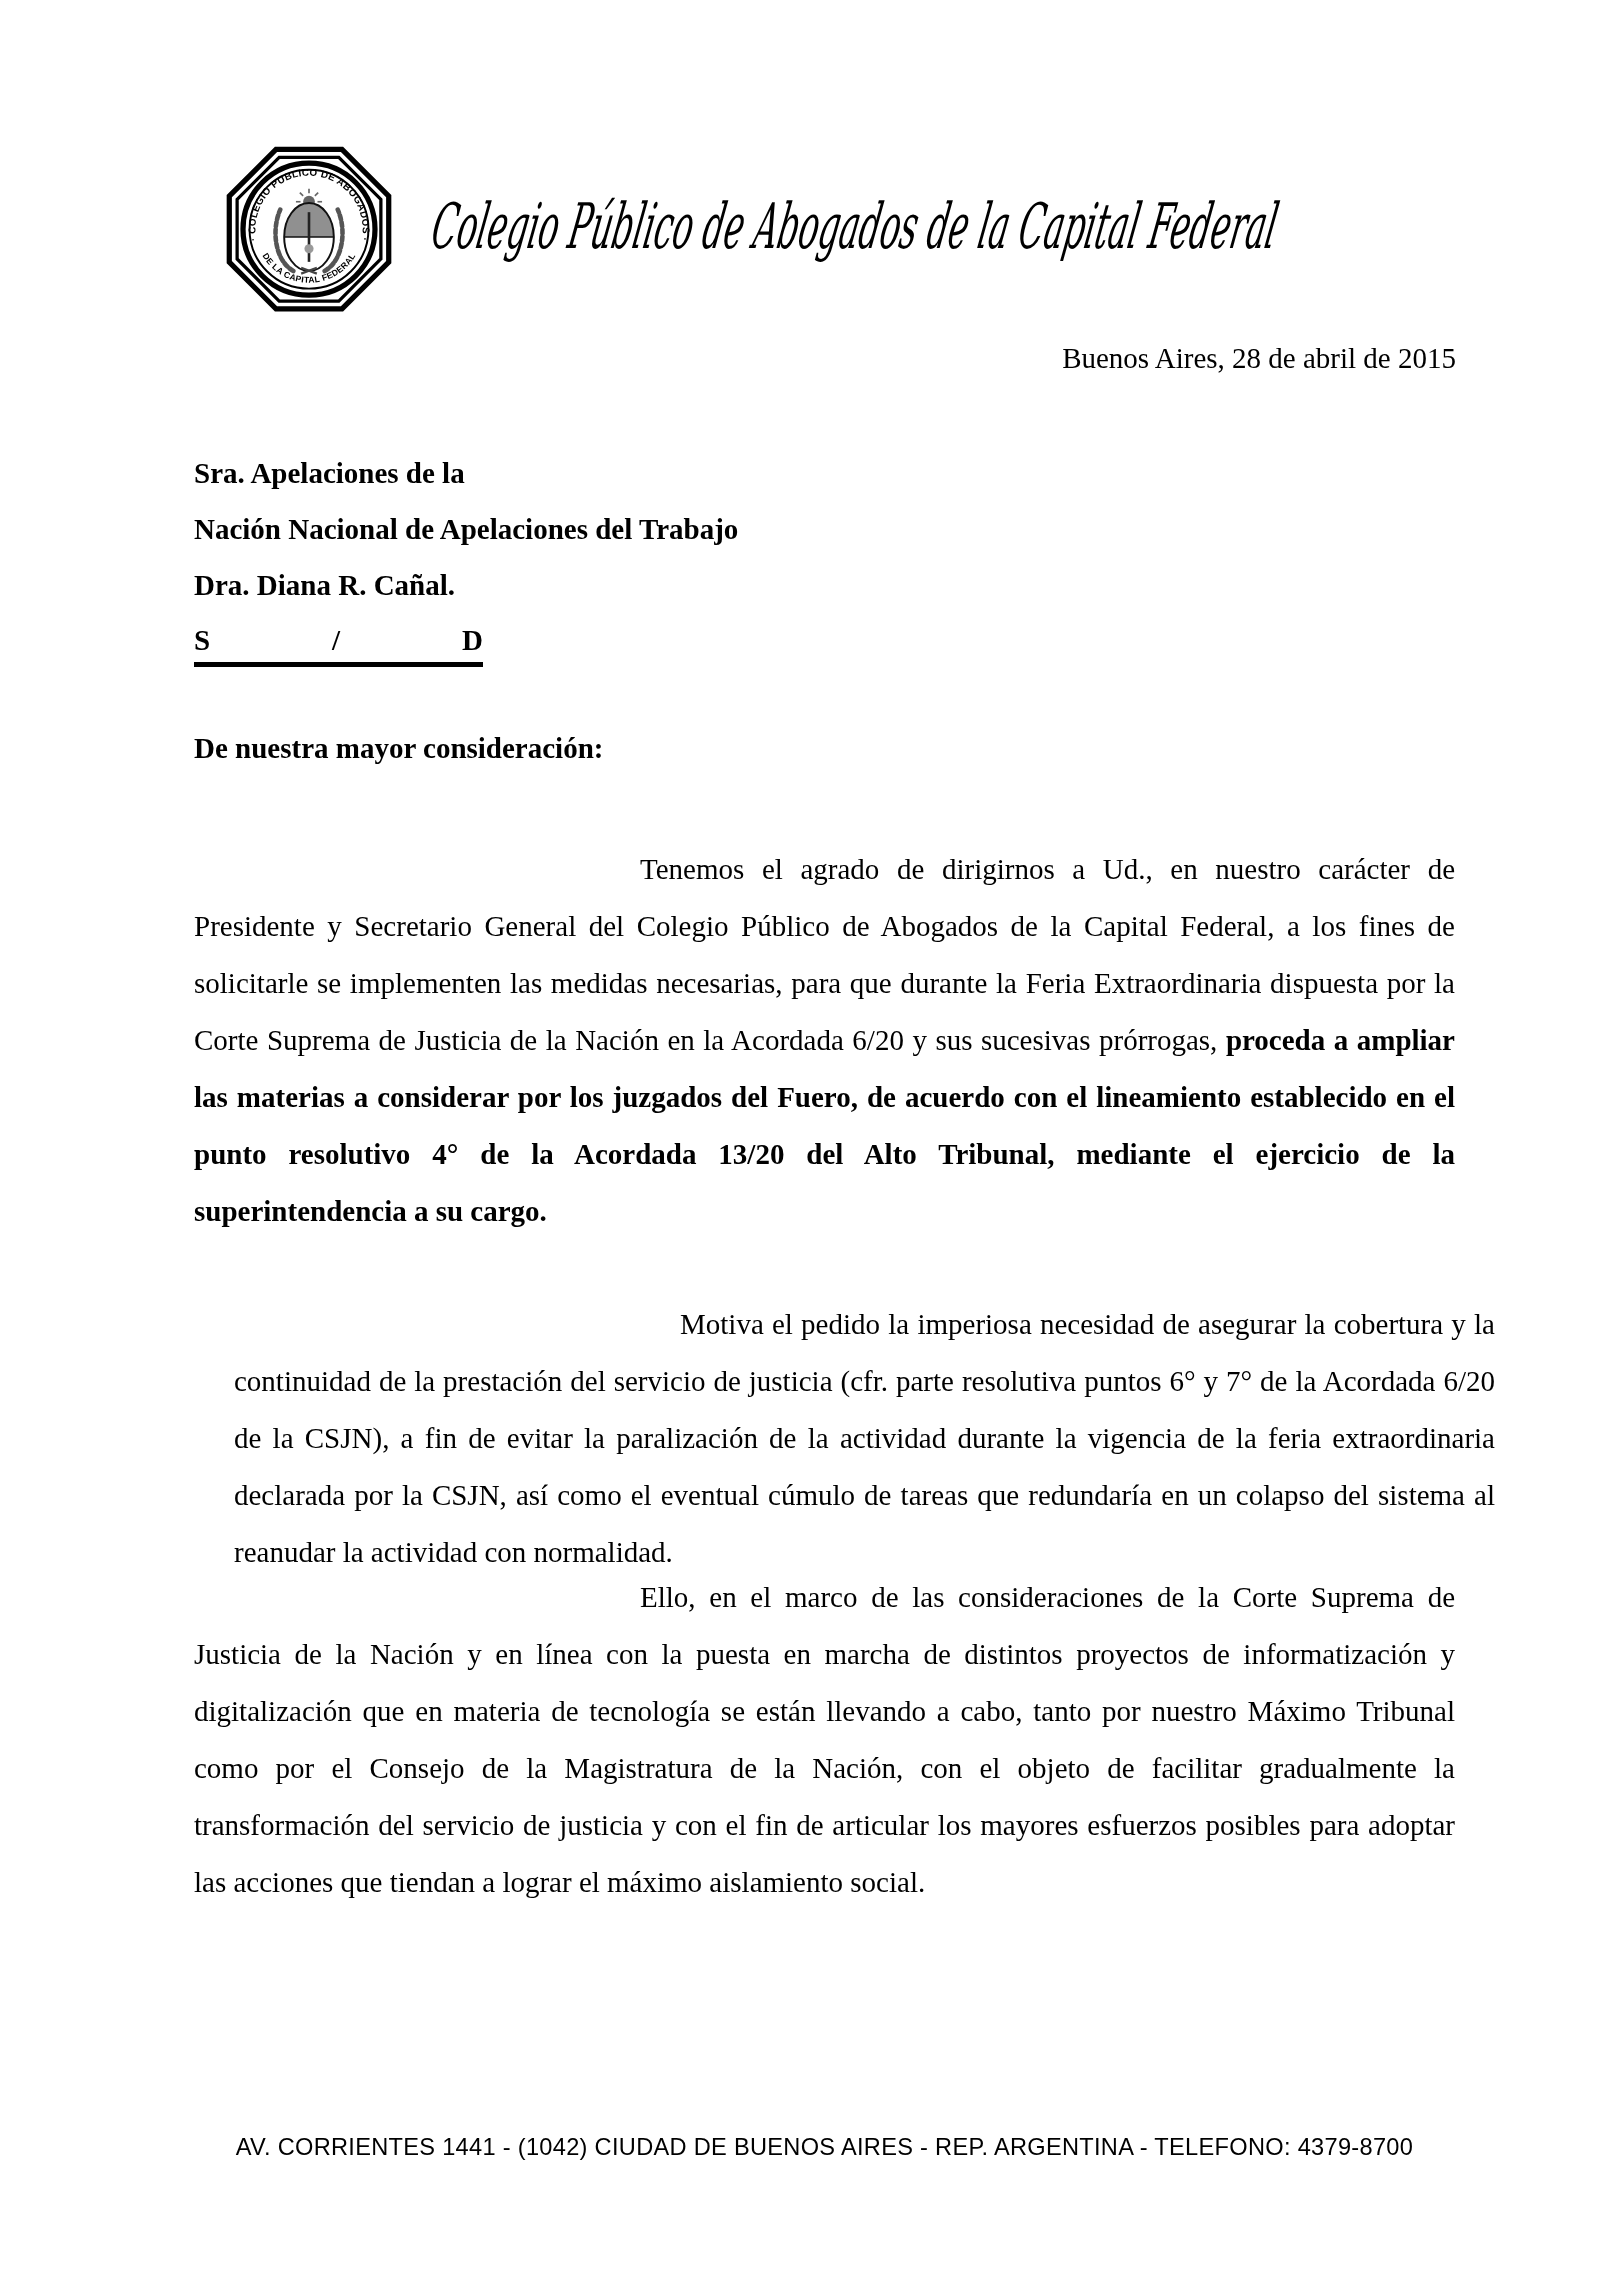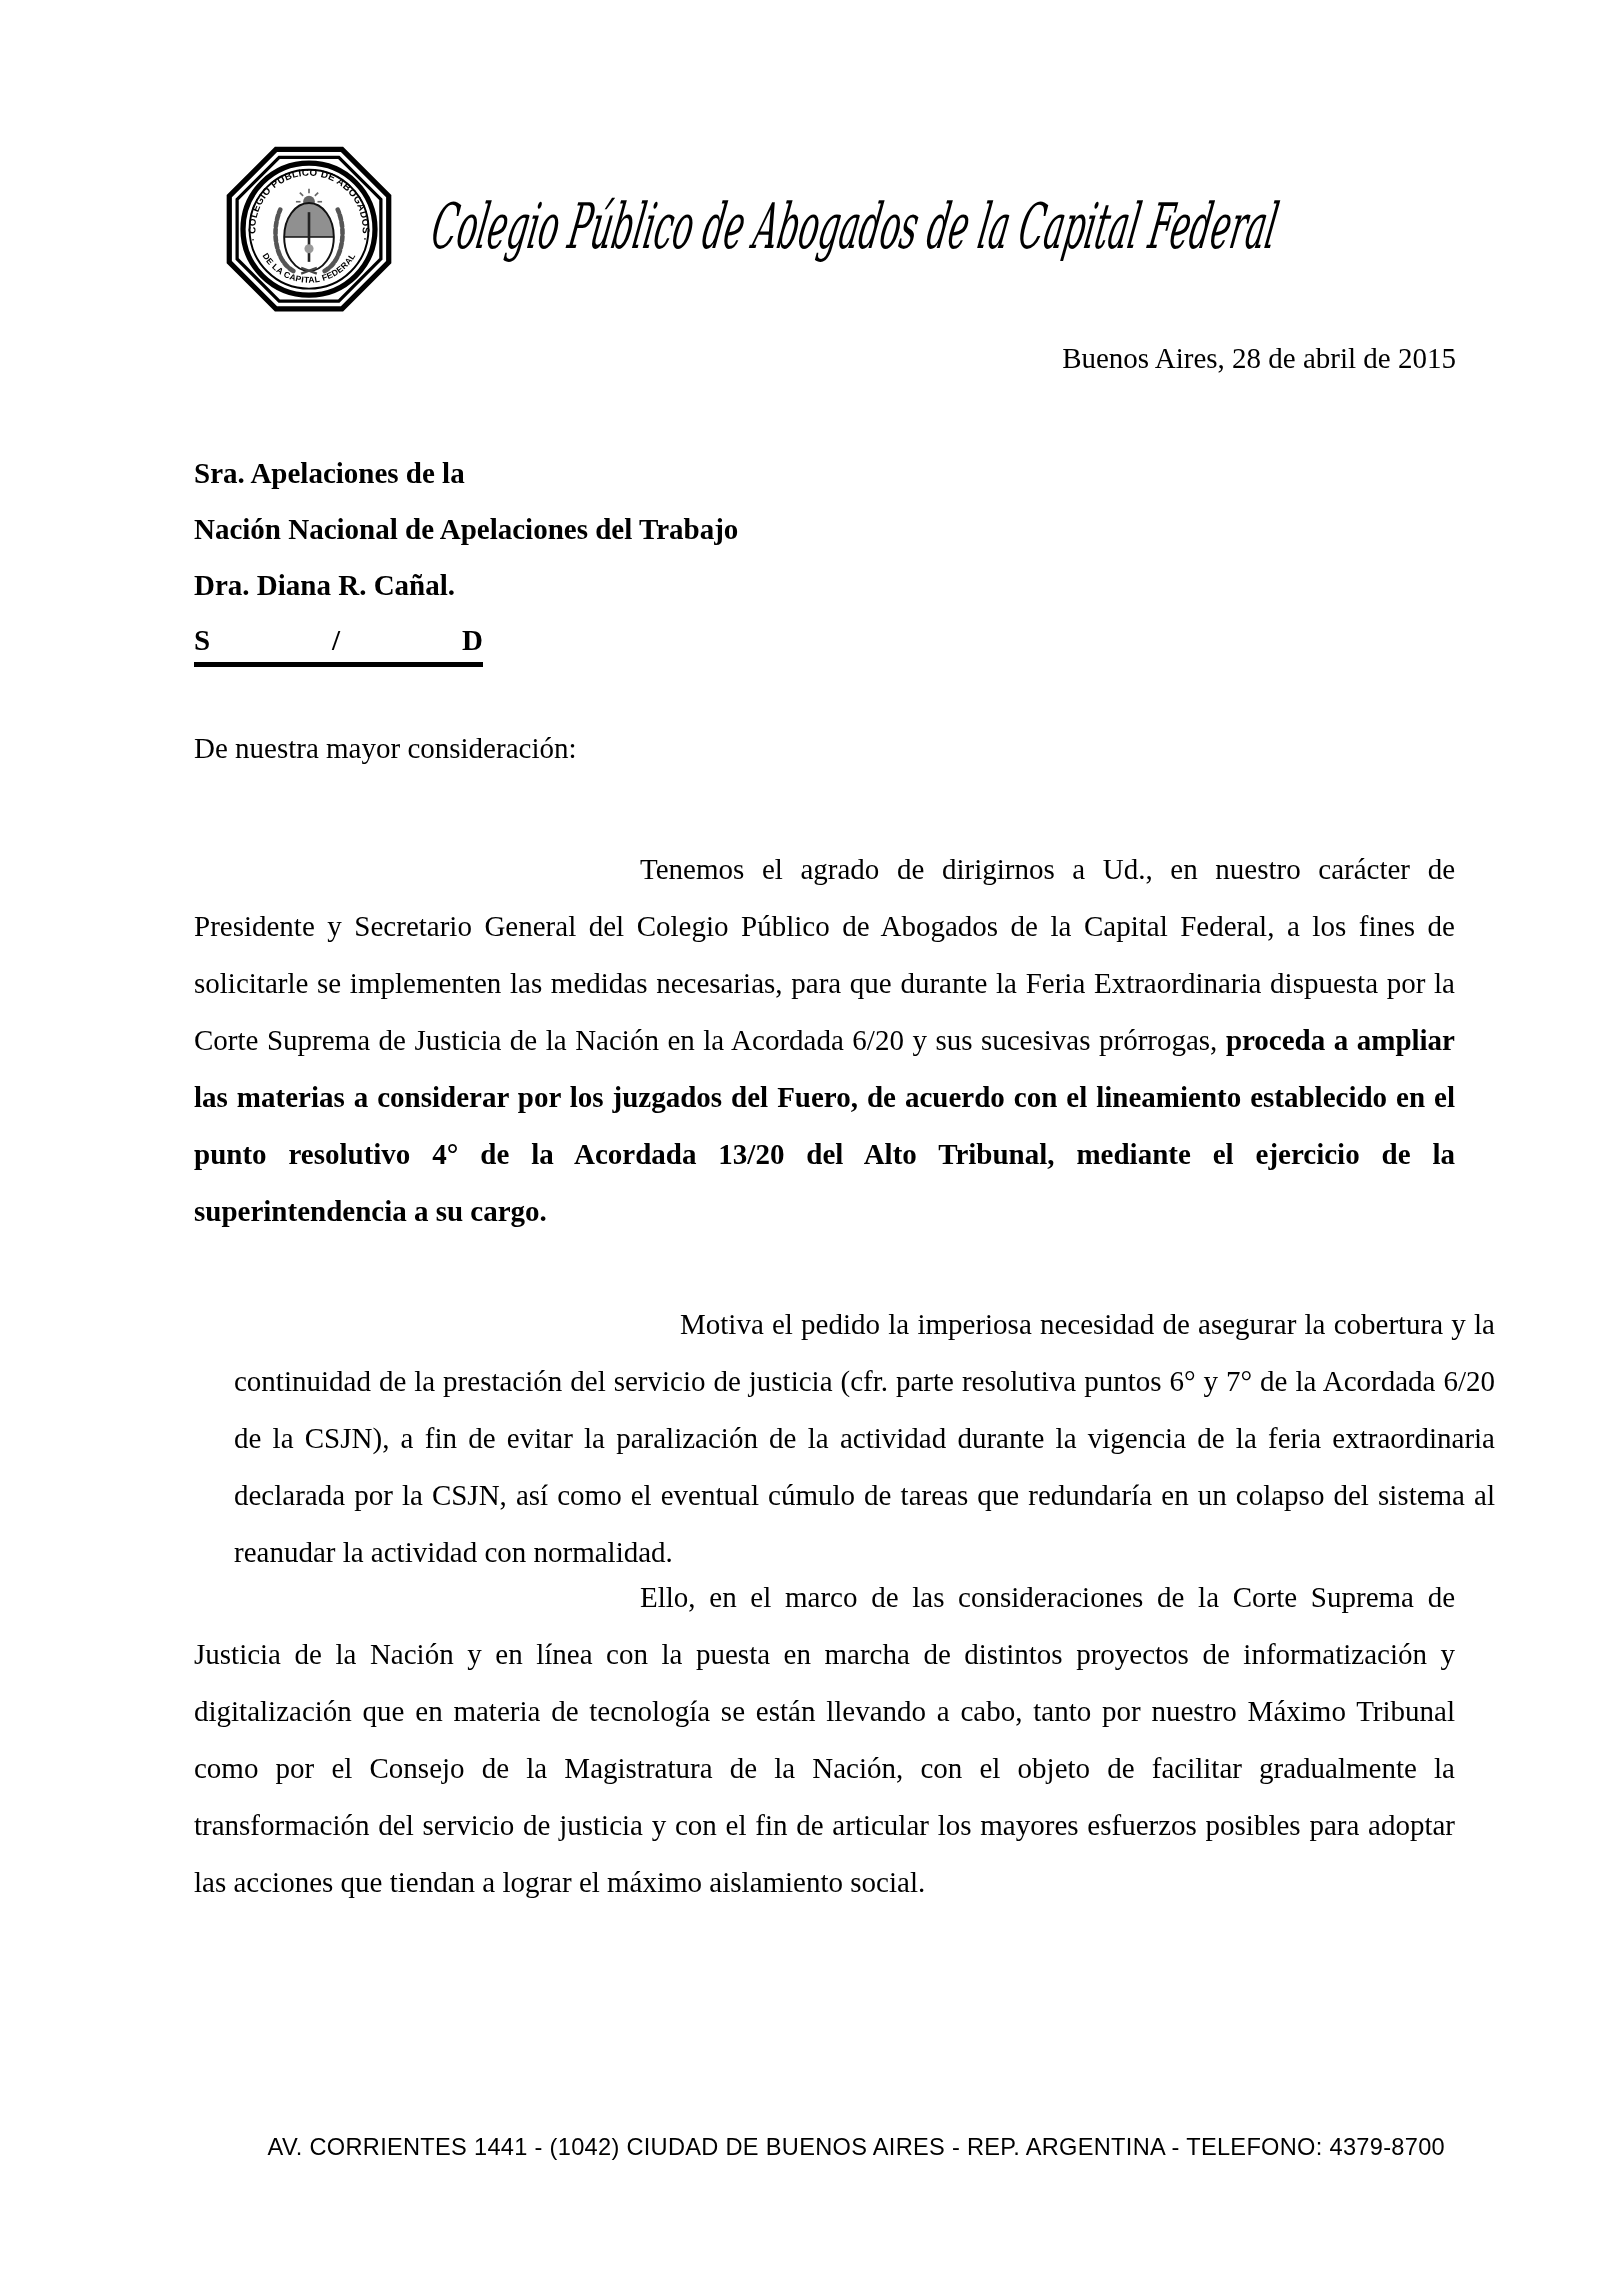--- a/index.html
+++ b/index.html
@@ -21,35 +21,35 @@
     position:absolute;left:194px;top:445px;
     font-size:29px;line-height:56px;font-weight:bold;
   }
   .sd-line{
     display:flex;justify-content:space-between;align-items:flex-end;
     width:289px;line-height:41px;margin-top:6.5px;padding-bottom:1.3px;
     border-bottom:5.9px solid #000;
   }
   .greeting{
     position:absolute;left:194px;top:720px;
-    font-size:29px;line-height:57px;
+    font-size:29px;line-height:57px;font-weight:bold;
   }
   .para{
     position:absolute;left:194px;width:1261px;
     font-size:29px;line-height:57px;
     text-align:justify;text-indent:446px;
   }
   .para span.b{font-weight:bold;}
   .para-1{top:841px;}
   .para-2{top:1296px;margin-left:40px;}
   .para-3{top:1569px;}
   .footer-line{
-    position:absolute;left:184px;top:2134px;width:1261px;
+    position:absolute;left:194px;top:2134px;width:1261px;
     font-family:"Liberation Sans",sans-serif;font-size:23.6px;
-    letter-spacing:0.3px;text-align:right;white-space:nowrap;
+    letter-spacing:0.3px;text-align:center;white-space:nowrap;
   }
 </style>
 </head>
 <body>
 
 <div class="page">
 
   <div class="seal">
     <svg width="178" height="181" viewBox="0 0 272 277">
 

